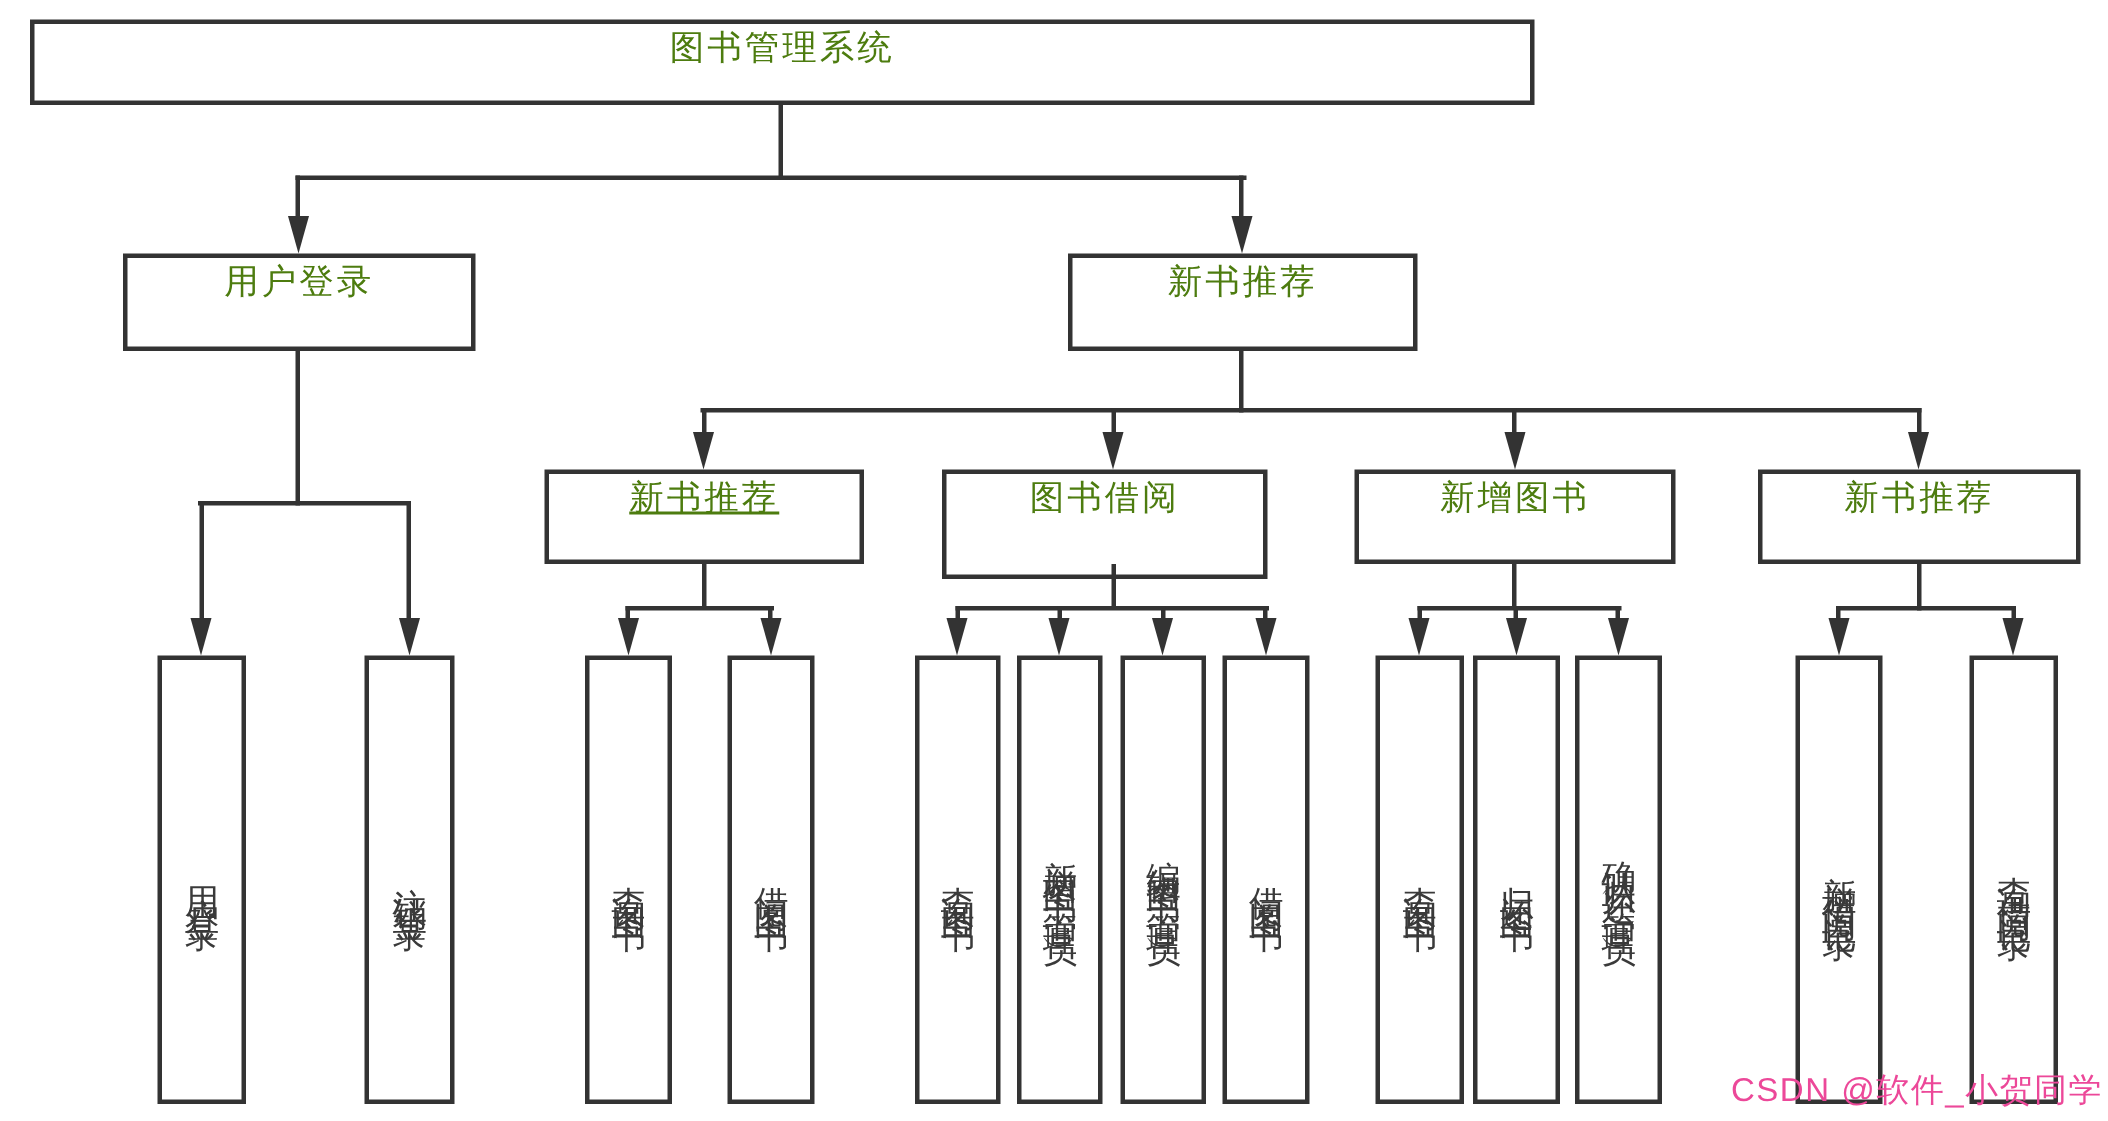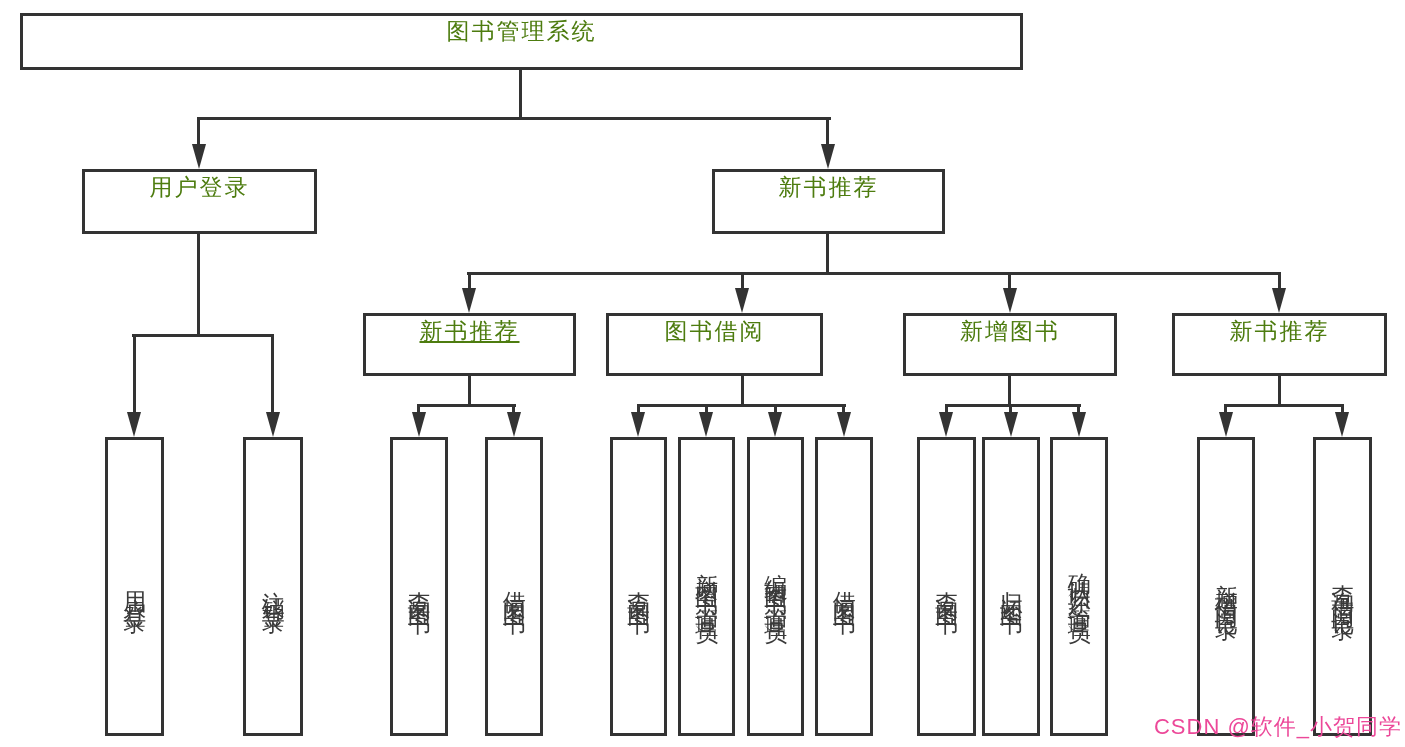--- a/index.html
+++ b/index.html
@@ -43,21 +43,21 @@
   <div class="hbox" style="left:82px;top:169px;width:235px;height:65px;">
     <span>用户登录</span>
   </div>
   <div class="hbox" style="left:712px;top:169px;width:233px;height:65px;">
     <span>新书推荐</span>
   </div>
 
   <div class="hbox" style="left:363px;top:313px;width:213px;height:63px;text-decoration:underline;">
     <span>新书推荐</span>
   </div>
-  <div class="hbox" style="left:606px;top:313px;width:217px;height:63px;">
+  <div class="hbox" style="left:628px;top:313px;width:217px;height:73px;">
     <span>图书借阅</span>
   </div>
   <div class="hbox" style="left:903px;top:313px;width:214px;height:63px;">
     <span>新增图书</span>
   </div>
   <div class="hbox" style="left:1172px;top:313px;width:215px;height:63px;">
     <span>新书推荐</span>
   </div>
 
   <div class="vbox" style="left:105px;top:437px;width:59px;height:299px;">

